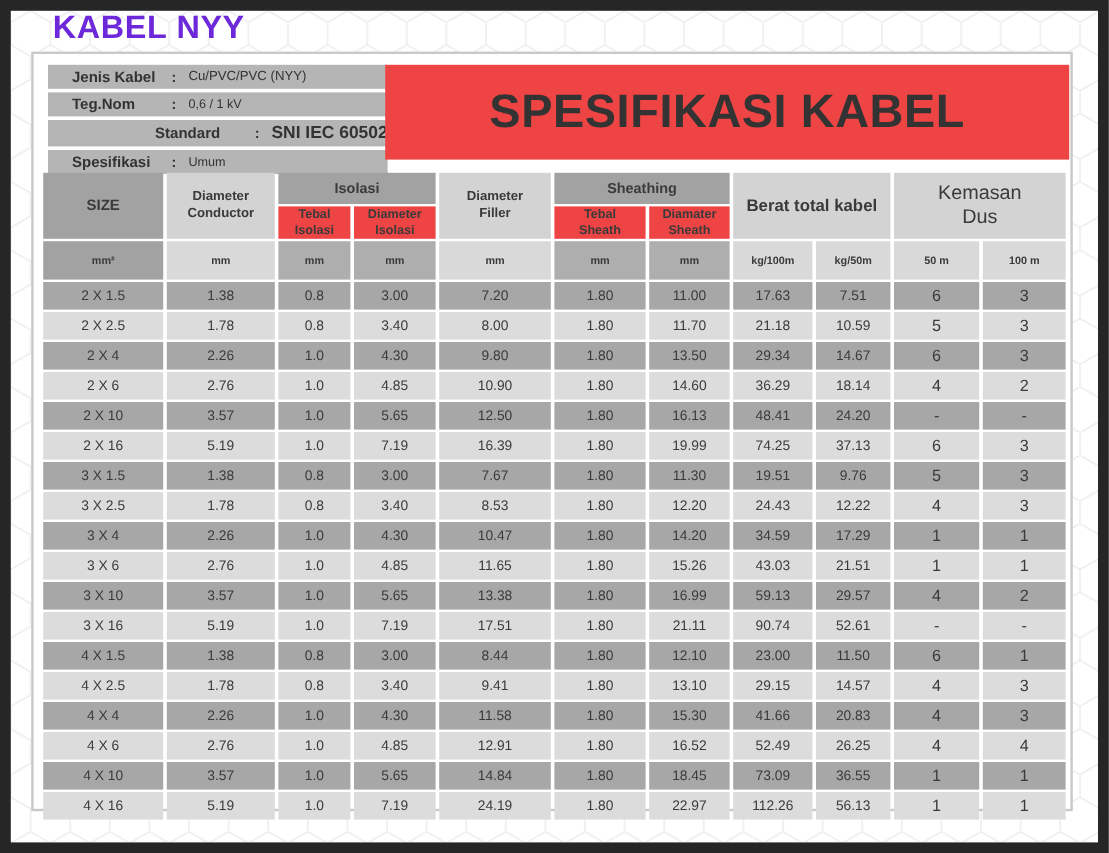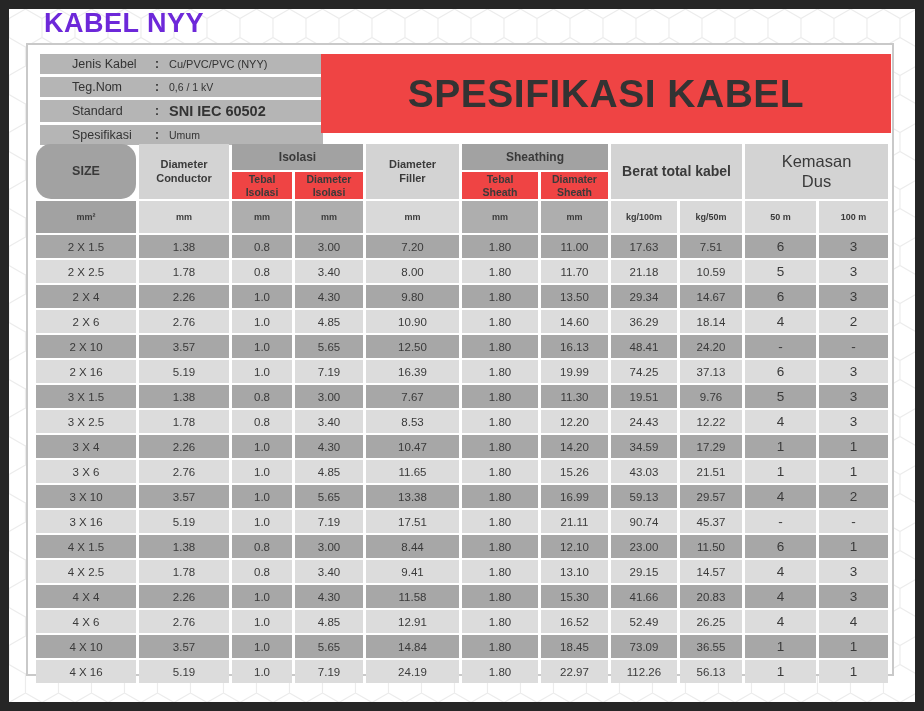--- a/index.html
+++ b/index.html
@@ -21,25 +21,25 @@
     position:absolute; left:26px; top:43px; width:868px; height:633px;
     background:#ffffff; border:2px solid #c9c9c9; box-sizing:border-box; z-index:1;
   }
 
   
   .info { position:absolute; left:12px; top:9px; }
   .info-row {
     width:283px; height:20px; background:#b5b5b5; margin-bottom:3px;
     display:flex; align-items:center;
   }
-  .info-label { font-weight:normal; font-size:12.5px; color:#333; width:80px; padding-left:32px; white-space:nowrap; }
+  .info-label { font-weight:bold; font-size:12.5px; color:#333; width:80px; padding-left:20px; white-space:nowrap; }
   .info-colon { font-weight:bold; font-size:12px; color:#333; width:10px; text-align:center; }
   .info-value { font-size:11px; color:#333; padding-left:7px; white-space:nowrap; }
   .info-row:nth-child(2) .info-value { font-size:10.5px; }
-  .info-row:nth-child(3) { height:22px; }
+  .info-row:nth-child(3) { height:22px;justify-content:flex-end; }
   .info-row:nth-child(3) .info-value { font-size:14.5px; font-weight:bold; }
   .info-row:nth-child(4) .info-value { font-size:10.5px; }
 
   .title-box {
     position:absolute; left:293px; top:9px; width:570px; height:79px;
     background:#ef4444; display:flex; align-items:center; justify-content:center;
     font-size:39px; font-weight:bold; color:#333; letter-spacing:0.5px;
   }
 
   
@@ -61,21 +61,21 @@
   tbody tr.dark td  { background:#a7a7a7; }
   tbody tr.light td { background:#dcdcdc; }
 
   .c-dark  { background:#a2a2a2; }
   .c-sub   { background:#ef4444;margin-top:34px; }
   .c-light { background:#d3d3d3; }
   .u-dark  { background:#a2a2a2; }
   .u-med   { background:#aeaeae; }
   .u-light { background:#d9d9d9; }
 
-  .th-size    { font-size:12.5px; font-weight:bold;border-radius:15px; }
+  .th-size    { font-size:12.5px; font-weight:bold; }
   .th-group   { font-size:12px;   font-weight:bold; }
   .th-light   { font-size:11px;   font-weight:bold; }
   .th-sub     { font-size:10.5px; font-weight:bold; }
   .th-berat   { font-size:14px; font-weight:bold; }
   .th-kemasan { font-size:16.5px; font-weight:normal; }
 </style>
 </head>
 <body>
 
 <svg class="hexbg" width="906" height="693" xmlns="http://www.w3.org/2000/svg">
@@ -317,21 +317,21 @@
         </tr>
         <tr class="light">
           <td>3 X 16</td>
           <td>5.19</td>
           <td>1.0</td>
           <td>7.19</td>
           <td>17.51</td>
           <td>1.80</td>
           <td>21.11</td>
           <td>90.74</td>
-          <td>45.37</td>
+          <td>52.61</td>
           <td class="kemasan">-</td>
           <td class="kemasan">-</td>
         </tr>
         <tr class="dark">
           <td>4 X 1.5</td>
           <td>1.38</td>
           <td>0.8</td>
           <td>3.00</td>
           <td>8.44</td>
           <td>1.80</td>

